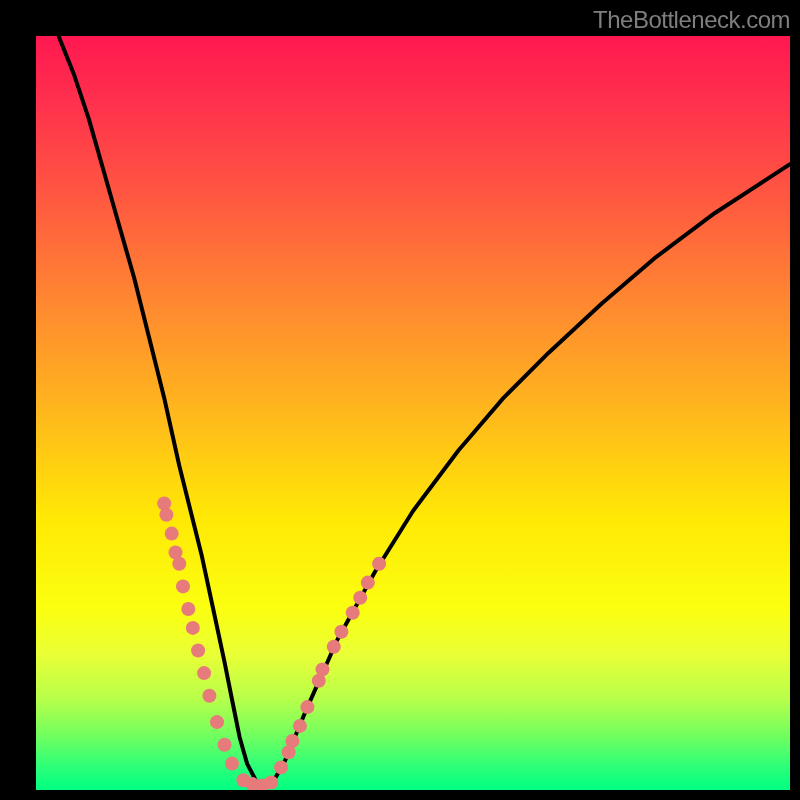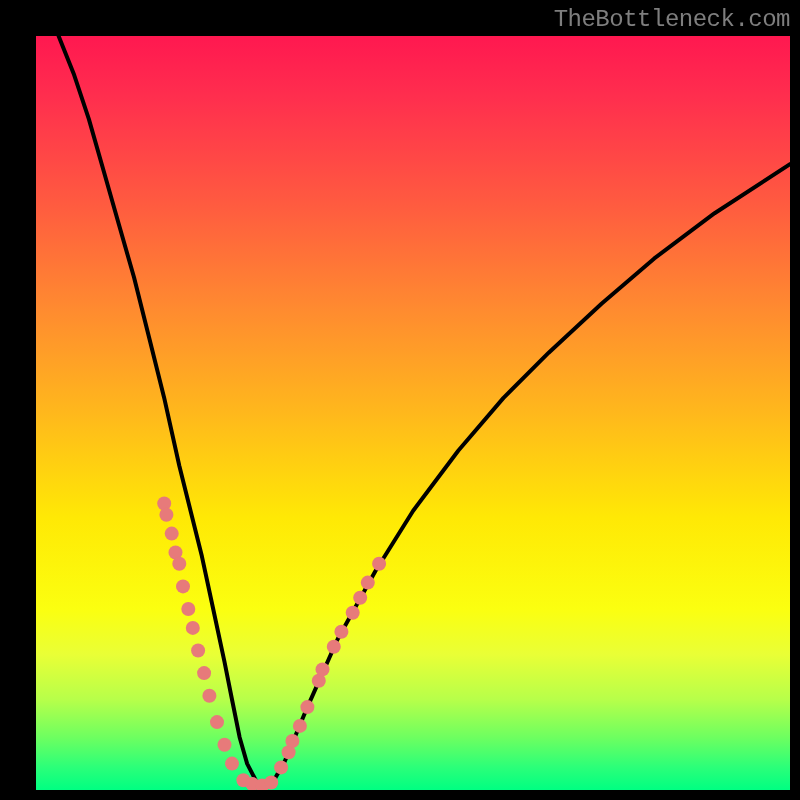--- a/index.html
+++ b/index.html
@@ -2,21 +2,21 @@
 <html><head>
   <meta charset="utf-8">
   <style>
     * { margin: 0; padding: 0; box-sizing: border-box; }
     html, body { width: 800px; height: 800px; overflow: hidden; background: #000; }
     .container { width: 800px; height: 800px; position: relative; background: #000; }
     .watermark {
       position: absolute;
       top: 6px;
       right: 10px;
-      font-family: Liberation Mono, monospace;
+      font-family: Liberation Sans, sans-serif;
       font-size: 24px;
       color: #7e7e7e;
       font-weight: 500;
       letter-spacing: -0.5px;
     }
     .plot-area {
       position: absolute;
       left: 36px;
       top: 36px;
       width: 754px;

